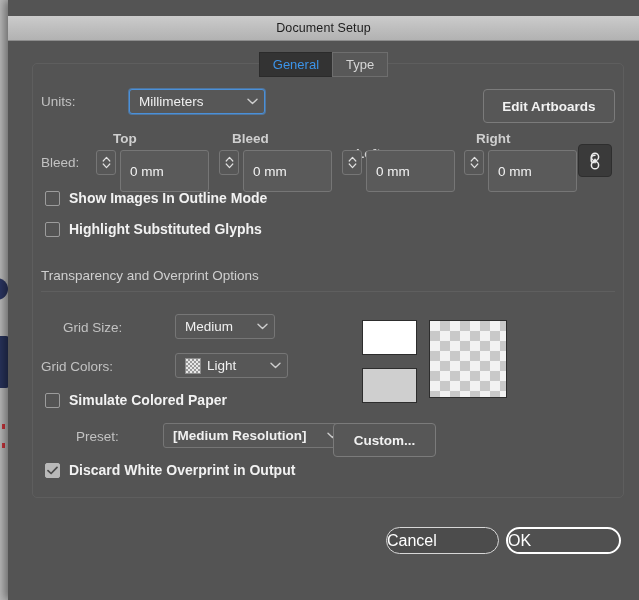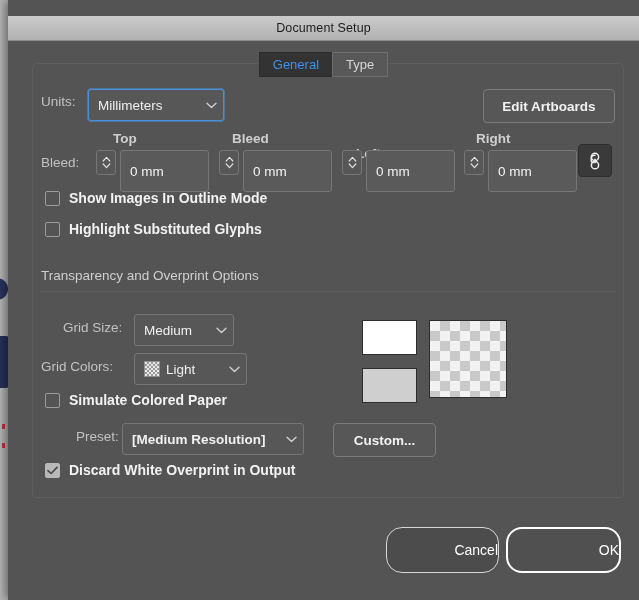--- a/index.html
+++ b/index.html
@@ -120,31 +120,32 @@
   .col-head {
     position: absolute;
     font-size: 13.5px;
     color: #cfcfcf;
     font-weight: bold;
     white-space: nowrap;
   }
 
   .select {
     position: absolute;
-    height: 32px;
+    height: 25px;
     box-sizing: border-box;
     background: #575757;
     border: 1px solid #767676;
     border-radius: 3px;
     display: flex;
     align-items: center;
     padding: 0 6px 0 9px;
     color: #f0f0f0;
     font-size: 13.5px;
     white-space: nowrap;
+    margin-left: 41px;
   }
   .select.focused {
     border: 1px solid #4a90d9;
     box-shadow: 0 0 0 1px rgba(74,144,217,0.55);
   }
   .select .sel-value { flex: 1 1 auto; }
   .select .chev {
     flex: 0 0 auto;
     margin-left: 10px;
     opacity: 0.85;
@@ -292,27 +293,27 @@
     background-image:
       linear-gradient(45deg, #c9c9c9 25%, transparent 25%, transparent 75%, #c9c9c9 75%),
       linear-gradient(45deg, #c9c9c9 25%, transparent 25%, transparent 75%, #c9c9c9 75%);
     background-size: 20px 20px;
     background-position: 0 0, 10px 10px;
   }
 
   
   .pill {
     position: absolute;
-    height: 46px;
+    height: 27px;
     box-sizing: border-box;
     border-radius: 16px;
     display: flex;
     align-items: center;
-    justify-content: flex-end;
-    font-size: 14px;
+    justify-content: flex-start;
+    font-size: 16px;
     color: #ffffff;
     background: #4c4c4c;
     border: 1px solid #d7d7d7;
   }
   #ok-button {
     border: 2px solid #ffffff;
     background: #505050;
   }
 </style>
 </head>

